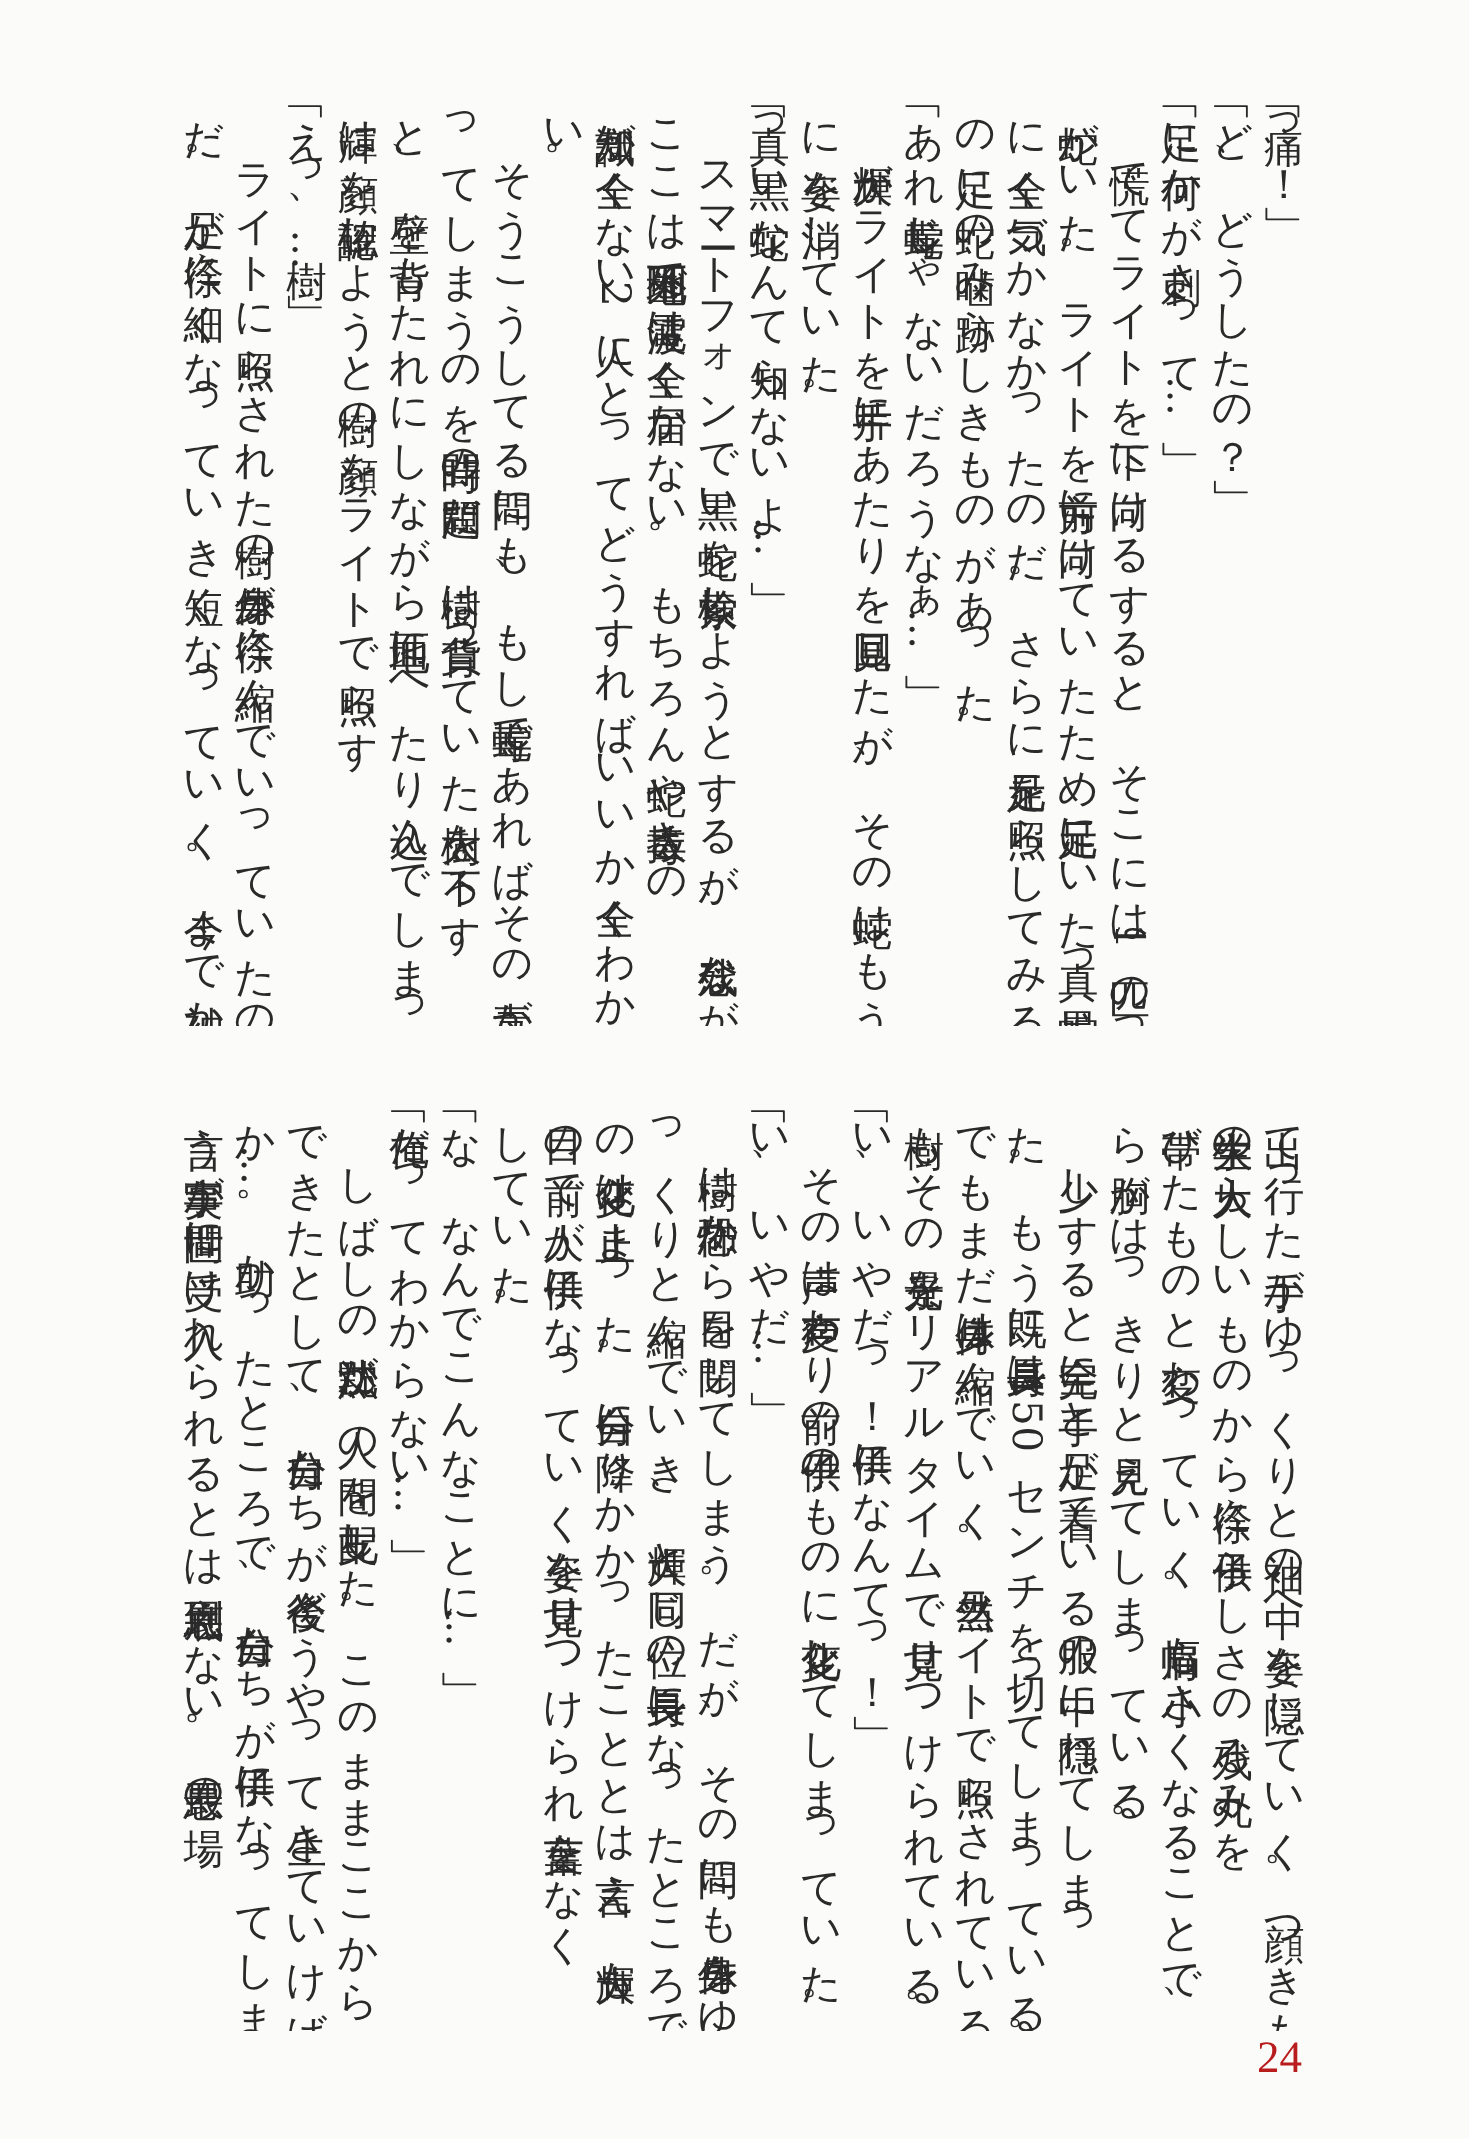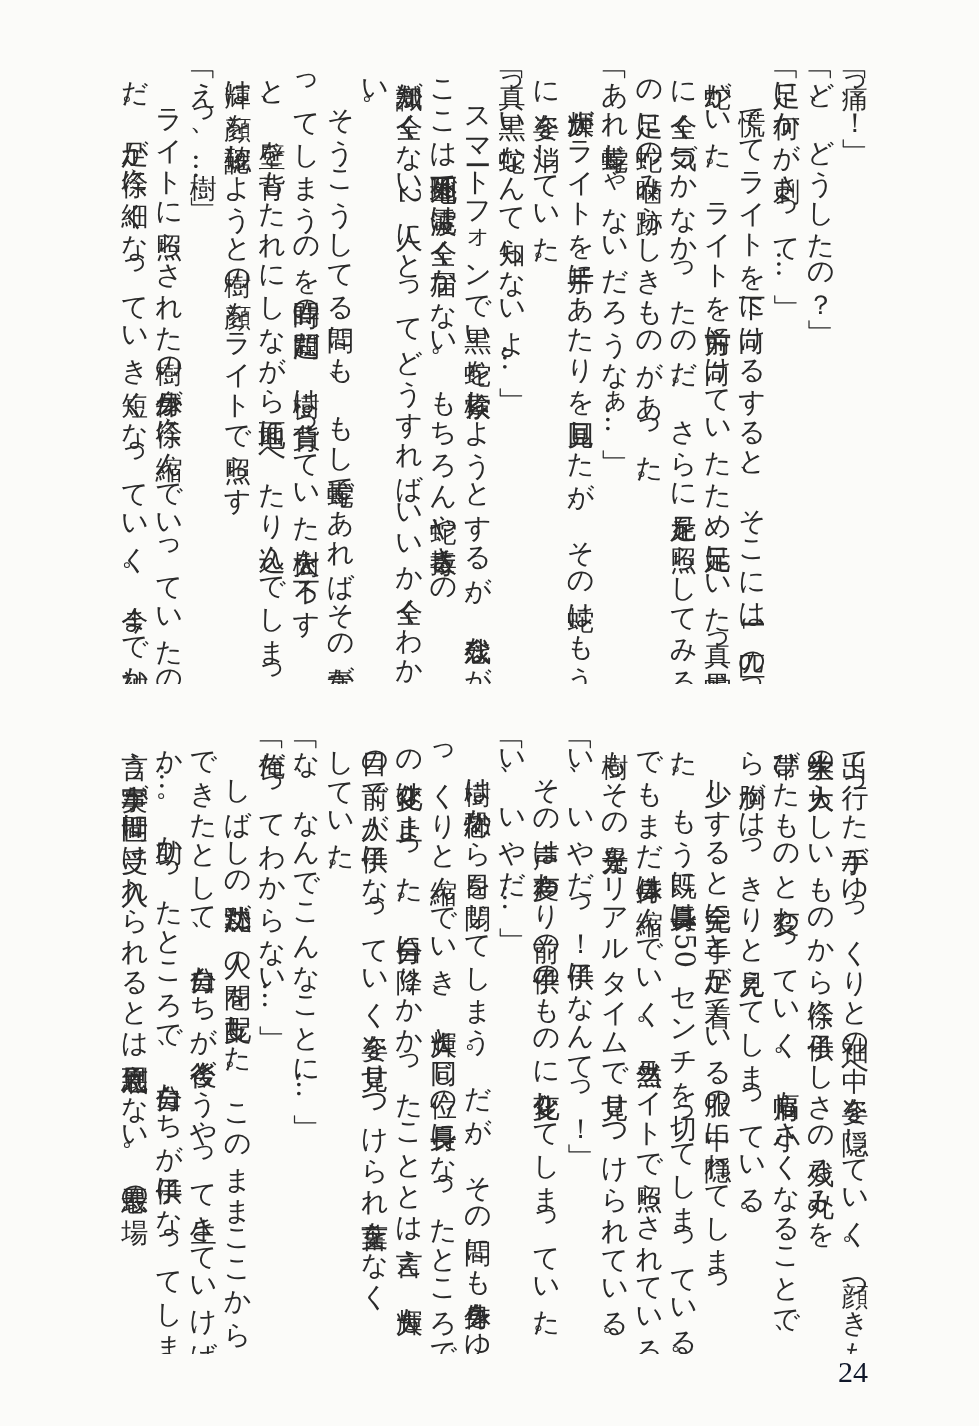--- a/index.html
+++ b/index.html
@@ -29,21 +29,21 @@
     display: block;
     white-space: pre;
     margin: 0;
   }
   .page-number {
     position: absolute;
     left: 838px;
     top: 1355px;
     font-size: 30px;
     font-family: "Liberation Serif", "DejaVu Serif", serif;
-    color: #0f172a;
+    color: #b91c1c;
   }
 </style>
 </head>
 <body>
 
 <div class="block upper">
   <span class="col">「痛っ！」</span>
   <span class="col">「ど、どうしたの？」</span>
   <span class="col">「足に何かが刺さって…」</span>
   <span class="col">　慌ててライトを下に向けるすると、そこには1匹の真っ黒い</span>

